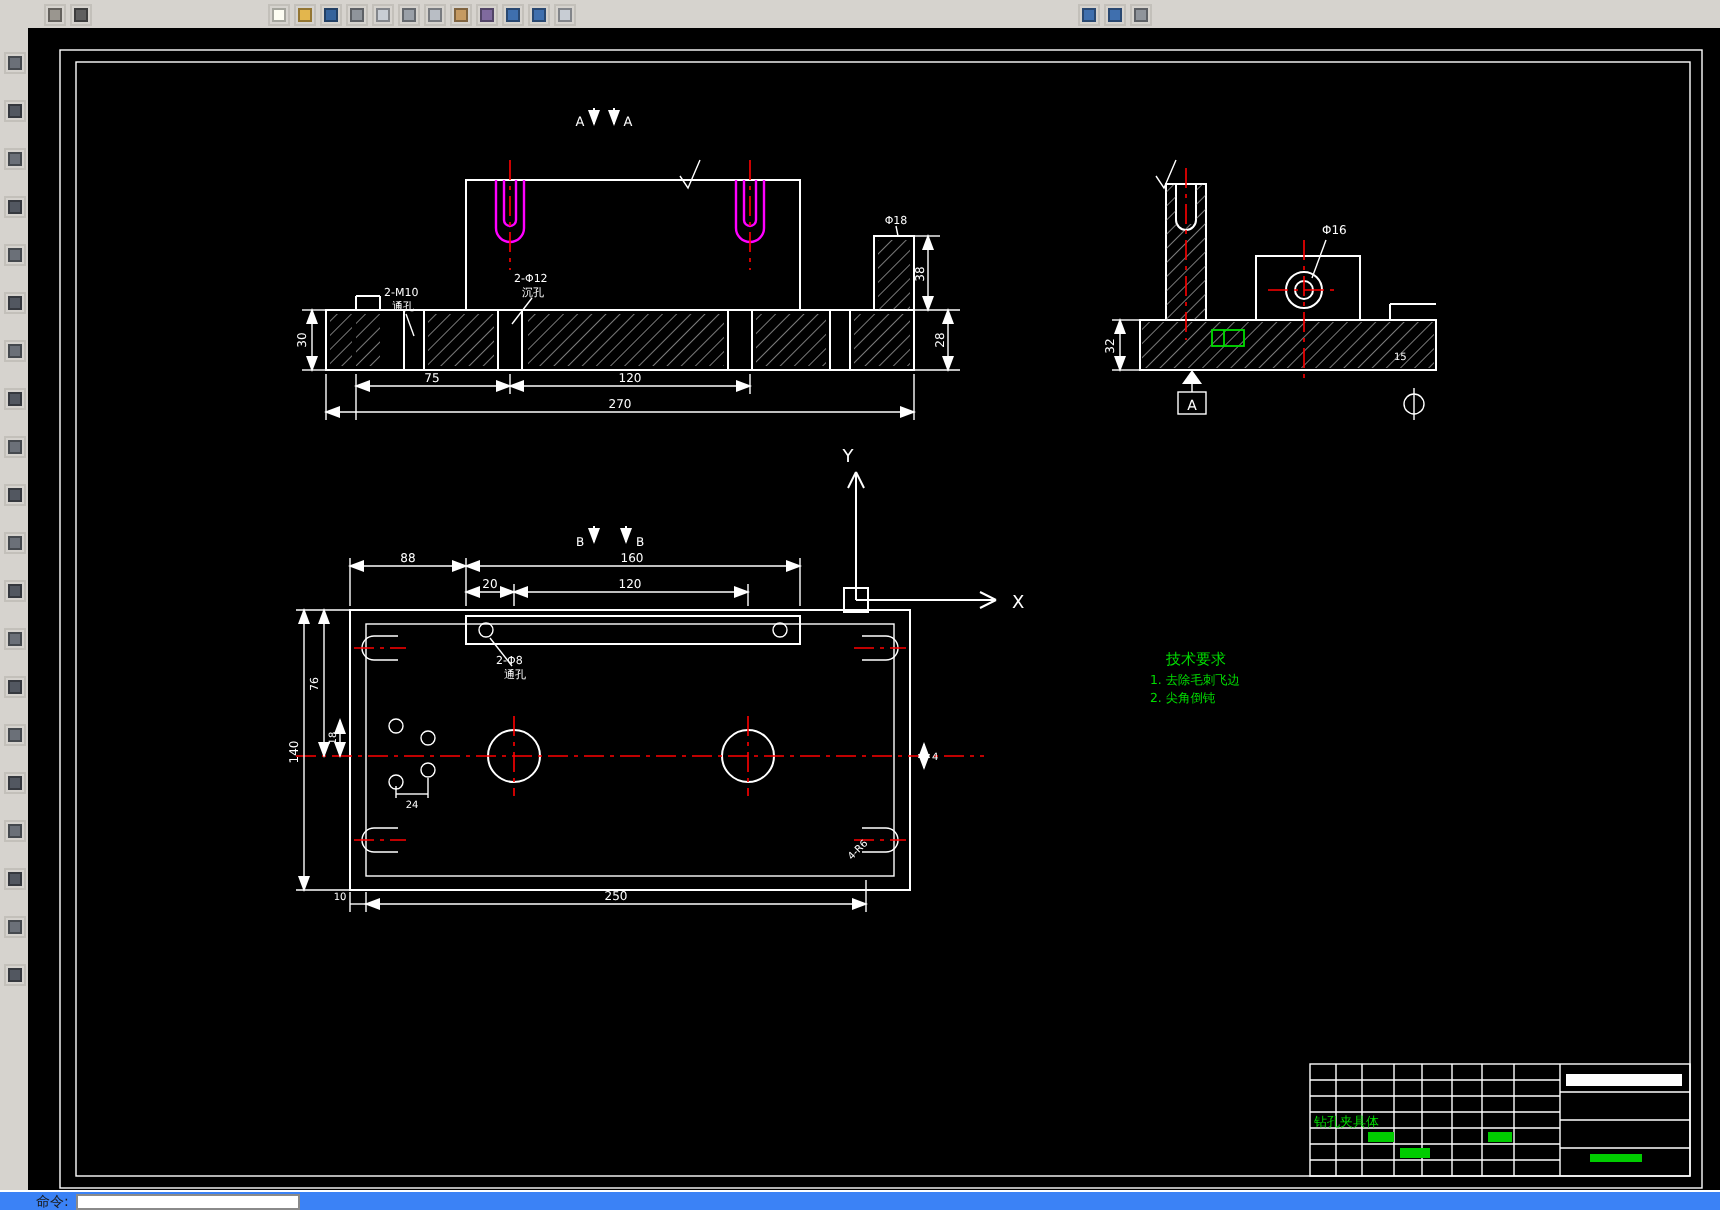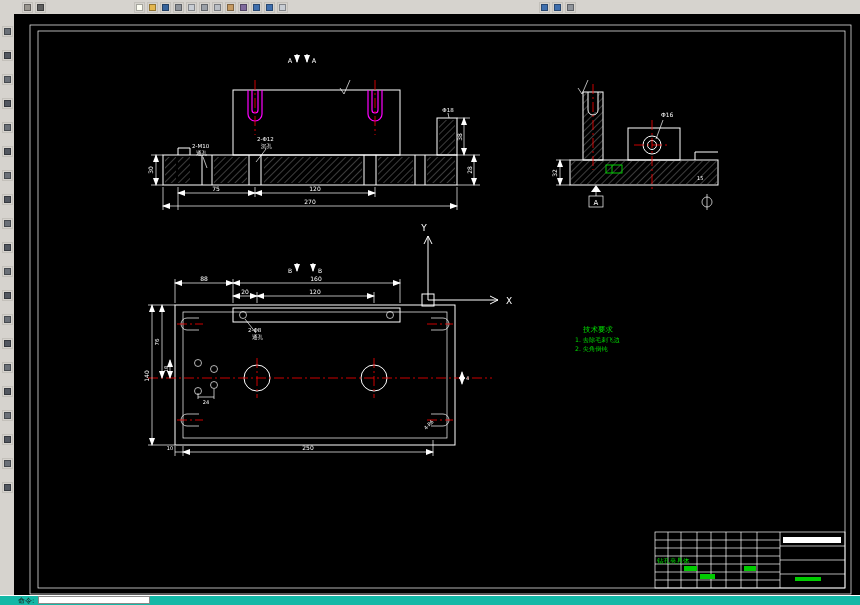--- a/index.html
+++ b/index.html
@@ -18,21 +18,21 @@
   .tbtn .glyph{width:7px;height:7px;display:block;border:1px solid rgba(0,0,0,.35);box-sizing:border-box}
 
   .left-toolbar{position:absolute;left:0;top:14px;width:14px;height:581px;
     background:#d6d3ce;display:flex;flex-direction:column;align-items:center;
     gap:13px;padding-top:12px;box-sizing:border-box}
 
   .canvas{position:absolute;left:14px;top:14px;width:846px;height:581px;background:#000}
   .canvas svg{display:block}
 
   .status-bar{position:absolute;left:0;top:595px;width:860px;height:10px;
-    background:#14b8a6;border-top:1px solid #ffffff;display:flex;align-items:flex-start;
+    background:#3b82f6;border-top:1px solid #ffffff;display:flex;align-items:center;
     font-size:7px;color:#1a1a1a;padding-left:18px;box-sizing:border-box}
   .cmd-field{display:inline-block;width:110px;height:6px;background:#fff;
     border:1px solid #8a8a8a;margin-left:4px}
 
   
   .w{stroke:#ffffff;fill:none;stroke-width:1}
   .thin{stroke:#ffffff;fill:none;stroke-width:0.7}
   .dim{stroke:#ffffff;fill:none;stroke-width:0.7}
   .red{stroke:#ff0000;fill:none;stroke-width:0.8;stroke-dasharray:10 3 2 3}
   .mag{stroke:#ff00ff;fill:none;stroke-width:1.2}

